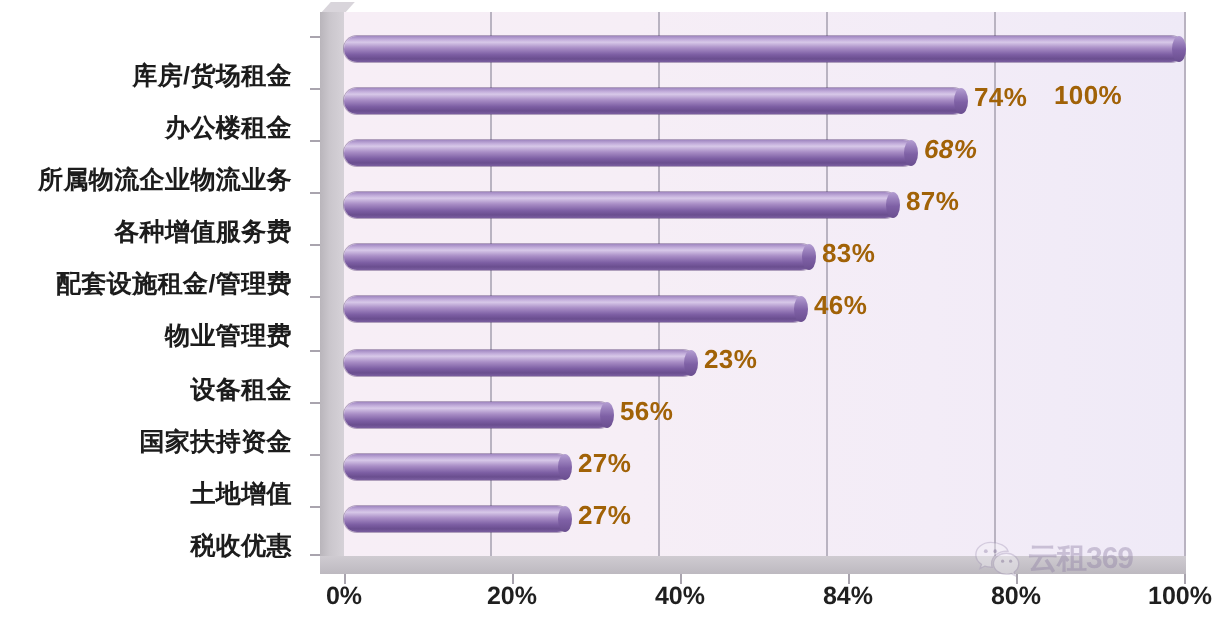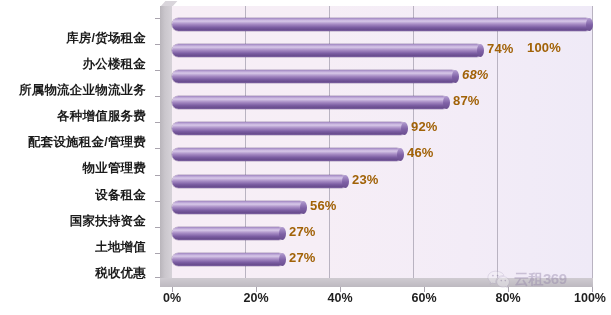--- a/index.html
+++ b/index.html
@@ -255,39 +255,39 @@
       </div>
     <div class="bar" style="top:247px;left:0px;width:113px;">
         <span class="bar-cap"></span>
       </div>
   </div>
 
   <div class="dlabel" style="left:527px;top:40px;">100%</div>
   <div class="dlabel" style="left:487px;top:41px;">74%</div>
   <div class="dlabel" style="left:462px;top:67px;font-style:italic;">68%</div>
   <div class="dlabel" style="left:453px;top:93px;">87%</div>
-  <div class="dlabel" style="left:411px;top:119px;">92%</div>
+  <div class="dlabel" style="left:411px;top:119px;">83%</div>
   <div class="dlabel" style="left:407px;top:145px;">46%</div>
   <div class="dlabel" style="left:352px;top:172px;">23%</div>
   <div class="dlabel" style="left:310px;top:198px;">56%</div>
   <div class="dlabel" style="left:289px;top:224px;">27%</div>
   <div class="dlabel" style="left:289px;top:250px;">27%</div>
 
   <div class="tickmark" style="left:172px;"></div>
   <div class="tickmark" style="left:256px;"></div>
   <div class="tickmark" style="left:340px;"></div>
   <div class="tickmark" style="left:424px;"></div>
   <div class="tickmark" style="left:508px;"></div>
   <div class="tickmark" style="left:592px;"></div>
 
   <div class="xaxis">
     <div class="xtick" style="left:172px;">0%</div>
     <div class="xtick" style="left:256px;">20%</div>
     <div class="xtick" style="left:340px;">40%</div>
-    <div class="xtick" style="left:424px;">60%</div>
+    <div class="xtick" style="left:424px;">84%</div>
     <div class="xtick" style="left:508px;">80%</div>
     <div class="xtick" style="left:590px;">100%</div>
   </div>
 
   <div class="watermark">
     <span class="wechat-mark">
       <svg width="24" height="19" viewBox="0 0 24 19" xmlns="http://www.w3.org/2000/svg">
         <path d="M8.4 1.2C4.2 1.2 0.9 4 0.9 7.4c0 1.9 1.1 3.6 2.8 4.8l-0.7 2.1 2.4-1.2c0.9 0.3 2 0.5 3 0.5 0.2 0 0.5 0 0.7 0-0.2-0.6-0.3-1.2-0.3-1.8 0-3.4 3.3-6.2 7.4-6.2 0.3 0 0.5 0 0.8 0C16.3 3 12.7 1.2 8.4 1.2z" fill="#f2f0f5" stroke="#a89cba" stroke-width="0.7"></path>
         <circle cx="5.9" cy="5.6" r="0.95" fill="#8e7fa4"></circle>
         <circle cx="10.6" cy="5.6" r="0.95" fill="#8e7fa4"></circle>

